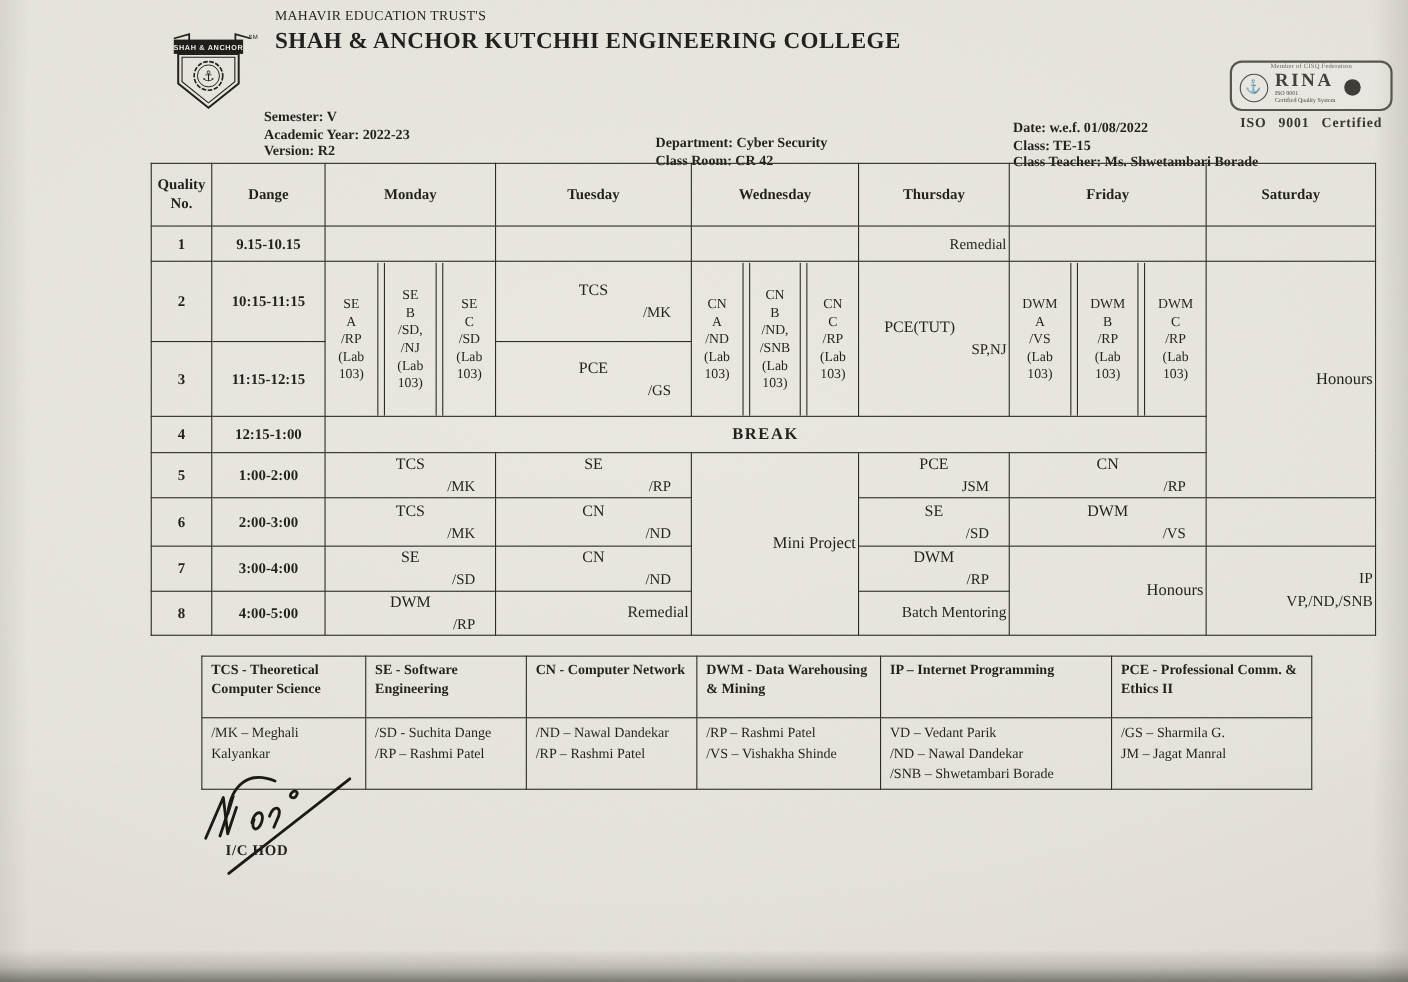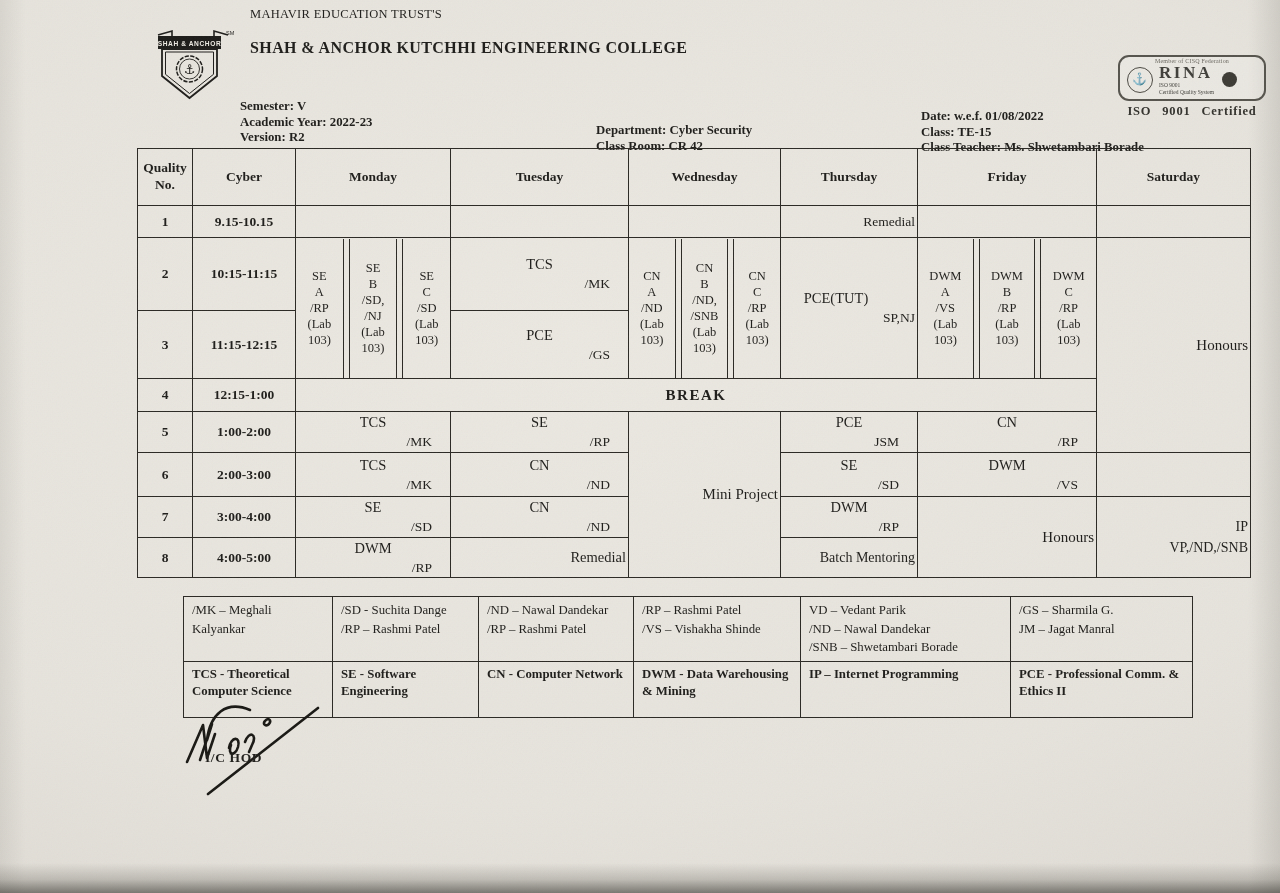--- a/index.html
+++ b/index.html
@@ -20,21 +20,21 @@
   .sheet::after{
     content:"";position:absolute;left:0;right:0;bottom:0;height:30px;pointer-events:none;
     background:linear-gradient(180deg, rgba(62,60,52,0) 0%, rgba(62,60,52,.22) 55%, rgba(38,37,31,.55) 100%);
   }
   .noise{position:absolute;inset:0;width:100%;height:100%;opacity:.05;pointer-events:none;}
 
   
   .logo{position:absolute;left:150px;top:26px;width:86px;height:86px;}
   .head-center{position:absolute;left:250px;top:7px;width:750px;text-align:left;}
   .trust{font-size:12.5px;letter-spacing:.3px;}
-  .college{font-size:16px;font-weight:bold;letter-spacing:.4px;margin-top:17px;}
+  .college{font-size:21px;font-weight:bold;letter-spacing:.4px;margin-top:3px;}
   .doctitle{display:inline-block;font-size:13.5px;font-weight:bold;letter-spacing:.5px;
             text-decoration:underline;margin-top:9px;}
   .meta{position:absolute;font-size:12.8px;font-weight:bold;line-height:15.5px;white-space:nowrap;}
   .meta-left{left:240px;top:99px;}
   .meta-mid{left:596px;top:123px;}
   .meta-right{left:921px;top:109px;}
 
   
   .cert{position:absolute;left:1118px;top:55px;width:148px;color:#3f3e39;}
   .cert-box{border:2px solid #55534c;border-radius:11px;padding:1px 7px 3px;background:rgba(255,255,255,.15);}
@@ -74,21 +74,21 @@
   
   .legend{position:absolute;left:183px;top:596px;width:1009px;}
   .legend th,.legend td{border:1.7px solid var(--line);vertical-align:top;text-align:left;}
   .legend th{font-size:12.8px;font-weight:bold;padding:4px 8px 2px;line-height:1.35;height:49px;}
   .legend td{font-size:12.8px;padding:4px 8px;line-height:1.45;white-space:pre-line;height:56px;}
 
   
   .sig-block{position:absolute;}
   .hod-block{left:172px;top:698px;width:260px;height:100px;}
   .principal-block{left:928px;top:700px;width:280px;height:90px;}
-  .sig-label{position:absolute;font-size:13.5px;font-weight:bold;letter-spacing:.6px;white-space:nowrap;}
+  .sig-label{position:absolute;font-size:13.5px;font-weight:bold;letter-spacing:.6px;white-space:nowrap;margin-top:15px;}
   .hod-label{left:33px;top:52px;}
   .principal-label{left:46px;top:56px;}
   .sig-ink{position:absolute;left:0;top:0;}
   .sig-ink path{fill:none;stroke:#181713;stroke-width:2.6;stroke-linecap:round;stroke-linejoin:round;}
 
   .logo svg text{font-family:"Liberation Sans","DejaVu Sans",sans-serif;}
 </style>
 </head>
 <body>
 
@@ -154,21 +154,21 @@
         <col style="width:178px">
       <col style="width:152px">
         <col style="width:137px">
         <col style="width:179px">
         <col style="width:154px">
     </colgroup>
     <tbody>
         <tr style="height:57px">
       <th class="pre">Quality
 No.</th>
-      <th>Cyber</th>
+      <th>Dange</th>
       <th>Monday</th>
       <th>Tuesday</th>
       <th>Wednesday</th>
       <th>Thursday</th>
       <th>Friday</th>
       <th>Saturday</th>
     </tr>
 
     <tr style="height:32px">
       <td class="pno">1</td>
@@ -350,41 +350,41 @@
     <colgroup>
       <col style="width:149px">
         <col style="width:146px">
         <col style="width:155px">
       <col style="width:167px">
         <col style="width:210px">
         <col style="width:182px">
     </colgroup>
     <tbody>
         <tr>
+      <th>TCS - Theoretical Computer Science</th>
+      <th>SE - Software Engineering</th>
+      <th>CN - Computer Network</th>
+      <th>DWM - Data Warehousing &amp; Mining</th>
+      <th>IP – Internet Programming</th>
+      <th>PCE - Professional Comm. &amp; Ethics II</th>
+    </tr>
+    <tr>
       <td>/MK – Meghali Kalyankar</td>
       <td>/SD - Suchita Dange
 /RP – Rashmi Patel</td>
       <td>/ND – Nawal Dandekar
 /RP – Rashmi Patel</td>
       <td>/RP – Rashmi Patel
 /VS – Vishakha Shinde</td>
       <td>VD – Vedant Parik
 /ND – Nawal Dandekar
 /SNB – Shwetambari Borade</td>
       <td>/GS – Sharmila G.
 JM – Jagat Manral</td>
     </tr>
-    <tr>
-      <th>TCS - Theoretical Computer Science</th>
-      <th>SE - Software Engineering</th>
-      <th>CN - Computer Network</th>
-      <th>DWM - Data Warehousing &amp; Mining</th>
-      <th>IP – Internet Programming</th>
-      <th>PCE - Professional Comm. &amp; Ethics II</th>
-    </tr>
   </tbody>
     </table>
 
   <div class="sig-block hod-block">
     <svg class="sig-ink" width="250" height="100" viewBox="0 0 250 100">
       <path d="M78,12 C54,2 38,16 35,42 L40,26 L28,62"></path>
       <path d="M15,64 L31,27 L35,60 L43,36"></path>
       <path d="M57,50 c2,-12 12,-12 9,-1 c-3,10 -11,8 -7,-2"></path>
       <path d="M73,44 c4,-12 13,-8 7,3 l-3,7"></path>
       <path d="M93,23 c3,-4 7,-1 4,3 c-3,3 -7,0 -4,-3"></path>

